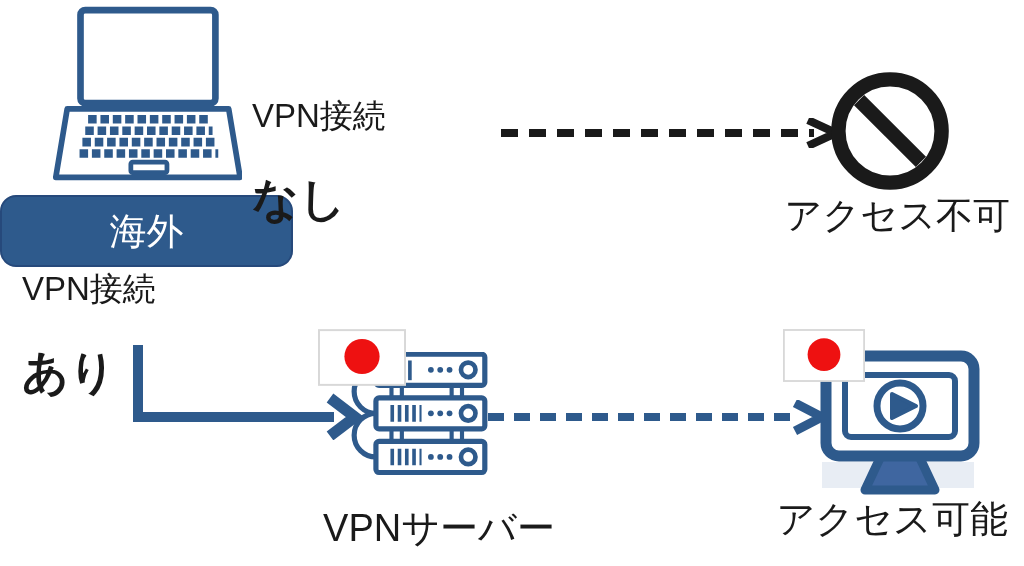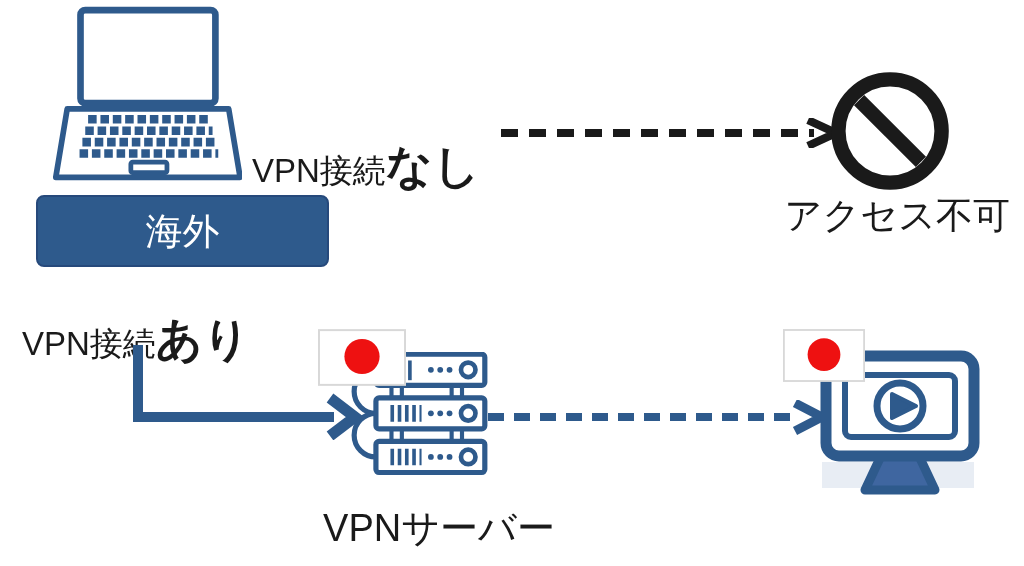--- a/index.html
+++ b/index.html
@@ -11,30 +11,30 @@
 
   
   .s-line { stroke: var(--blue); fill:none; }
   .s-fillw { stroke: var(--blue); fill:#ffffff; }
   .s-fill { fill: var(--blue); }
   .k-black { stroke: var(--black); fill:none; }
   .flagbox { fill:#ffffff; stroke: var(--flag-border); stroke-width:2; }
   .sun { fill: var(--red); }
 
   .jp { color: var(--black); line-height:1; white-space:nowrap; }
-  .edge-label { display:flex; align-items:baseline; }
+  .edge-label { display:flex; align-items:baseline;flex-direction:column; }
   .edge-label .prefix { font-size:33px; }
   .edge-label .emph { font-size:46px; font-weight:bold;margin-top:44px; }
 
   .overseas-box {
     left:0; top:195px; width:293px; height:72px;
     background: var(--blue);
-    border:2px solid #26497b; border-radius:8px;
+    border:2px solid #26497b; border-radius:16px;
     box-sizing:border-box;
-    display:flex; align-items:center; justify-content:center;margin-left:36px;
+    display:flex; align-items:center; justify-content:center;
   }
   .overseas-box span { color:#ffffff; font-size:37px; line-height:1; }
 
   .node-label { font-size:37px; text-align:right; }
 </style>
 </head>
 <body>
 
 <div class="canvas">
 
@@ -131,14 +131,15 @@
     <path d="M72,44 L96,56 L72,68 Z" class="s-fill" stroke="var(--blue)" stroke-width="4" stroke-linejoin="round"></path>
   </svg>
 
   <svg class="abs" style="left:783px;top:329px;width:82px;height:53px" viewBox="0 0 90 58">
     <rect x="1" y="1" width="88" height="56" class="flagbox"></rect>
     <circle cx="45" cy="28" r="18" class="sun"></circle>
   </svg>
 
   <div class="abs jp node-label" style="left:305px;top:509px;width:250px;font-size:38px">VPNサーバー</div>
 
+  <div class="abs jp node-label" style="left:763px;top:500px;width:245px;font-size:38px">アクセス可能</div>
 
 </div>
 
 </body></html>

